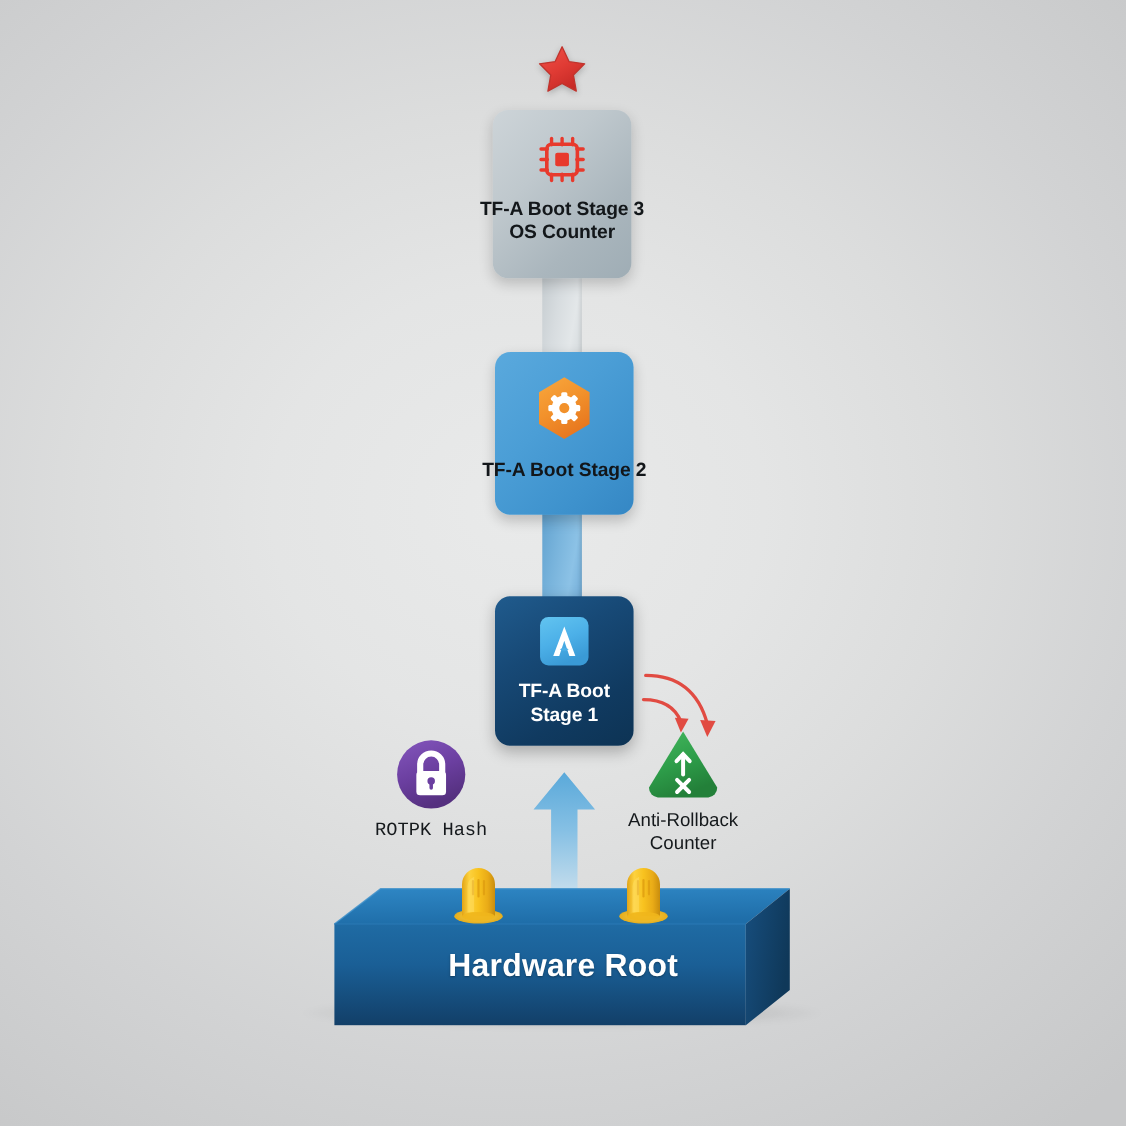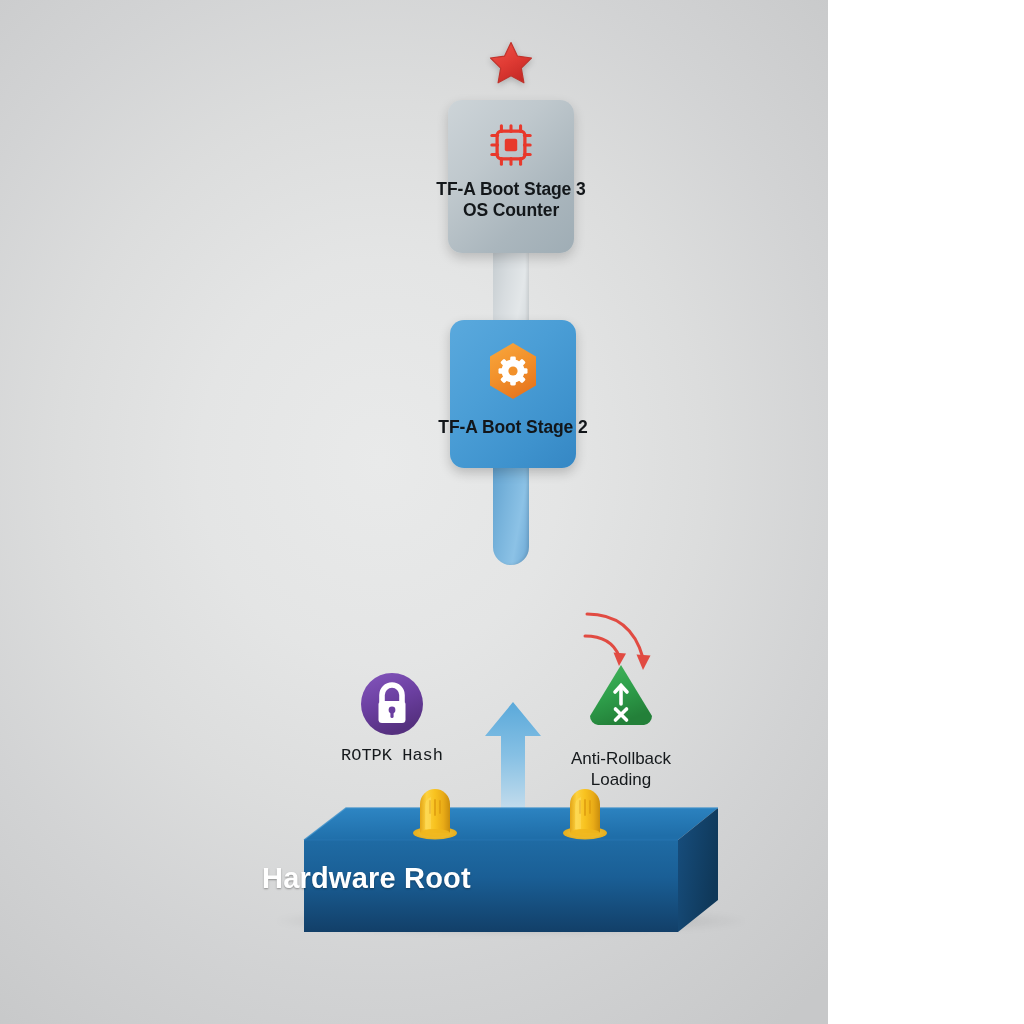--- a/index.html
+++ b/index.html
@@ -7,21 +7,21 @@
 
   html, body {
     width: 1024px;
     height: 1024px;
     overflow: hidden;
     font-family: "Liberation Sans", sans-serif;
   }
 
   #stage {
     position: relative;
-    width: 828px;
+    width: 1024px;
     height: 1024px;
     background: radial-gradient(ellipse 78% 70% at 46% 45%,
                 #e9eaea 0%, #e4e5e5 28%, #dcdddd 50%,
                 #d2d3d4 72%, #c7c8c9 100%);
     overflow: hidden;
   }
 
   
   .star {
     position: absolute;
@@ -117,21 +117,21 @@
 
   .feature-glyph { display: block; margin: 0 auto; }
 
   .feature-label {
     margin-top: 9px;
     font-size: 17px;
     line-height: 21px;
     font-weight: 500;
     color: #15191c;
   }
-  .feature-arb .feature-label { margin-top: 20px; }
+  .feature-arb .feature-label { margin-top: 7px; }
 
   
   .red-arrows {
     position: absolute;
     left: 575px; top: 600px;
     width: 105px; height: 90px;
   }
 
   
   .base {
@@ -143,21 +143,21 @@
     position: absolute;
     left: 276px; top: 908px;
     width: 470px; height: 26px;
     background: radial-gradient(ellipse at center, rgba(0,0,0,0.26) 0%, rgba(0,0,0,0.10) 45%, rgba(0,0,0,0) 72%);
     filter: blur(3px);
   }
   .base-label {
     position: absolute;
     left: 262px; top: 862px;
     width: 500px;
-    text-align: left;
+    text-align: center;
     font-size: 29px;
     font-weight: 700;
     color: #ffffff;
     letter-spacing: 0.2px;
     text-shadow: 0 1px 2px rgba(0,0,0,0.35);
     pointer-events: none;
   }
 
   .pin { position: absolute; width: 50px; height: 56px; }
   .pin-left  { left: 410px; top: 785px; }
@@ -226,20 +226,35 @@
         <rect x="14.6" y="17.6" width="5.6" height="6.5" rx="1.4" transform="rotate(-45 17.4 20.9)"></rect>
         <rect x="31.8" y="34.0" width="5.6" height="6.5" rx="1.4" transform="rotate(-45 34.6 37.2)"></rect>
         <rect x="31.8" y="17.6" width="5.6" height="6.5" rx="1.4" transform="rotate(45 34.6 20.9)"></rect>
         <rect x="14.6" y="34.0" width="5.6" height="6.5" rx="1.4" transform="rotate(45 17.4 37.2)"></rect>
       </g>
       <circle cx="26" cy="29" r="4.6" fill="#f2912b"></circle>
     </svg>
     <div class="card-label">TF-A Boot Stage 2</div>
   </div>
 
+  <div class="card card-stage1">
+    <svg class="a-badge card-icon" viewBox="0 0 48 48">
+      <defs>
+        <linearGradient id="gA" x1="0" y1="0" x2="0.4" y2="1">
+          <stop offset="0%" stop-color="#62c4f0"></stop>
+          <stop offset="55%" stop-color="#4cb0e8"></stop>
+          <stop offset="100%" stop-color="#3a9ad6"></stop>
+        </linearGradient>
+      </defs>
+      <rect x="1" y="1" width="46" height="46" rx="8" fill="url(#gA)"></rect>
+      <path d="M24 10 L34.5 38 L28.8 38 L24 23.5 L19.2 38 L13.5 38 Z" fill="#ffffff"></path>
+      <path d="M19.8 31.5 Q24 34.5 28.2 31.5 Q24 29 19.8 31.5 Z" fill="#4cb0e8"></path>
+    </svg>
+    <div class="card-label"><span>TF-A Boot</span><br><span>Stage 1</span></div>
+  </div>
 
   <svg class="up-arrow" viewBox="0 0 62 122">
     <defs>
       <linearGradient id="gUp" x1="0" y1="0" x2="0" y2="1">
         <stop offset="0%" stop-color="#5aa9da"></stop>
         <stop offset="45%" stop-color="#86c0e4"></stop>
         <stop offset="100%" stop-color="#cfe2ee"></stop>
       </linearGradient>
     </defs>
     <path d="M31 2 L59 36 L43 36 L43 120 L19 120 L19 36 L3 36 Z" fill="url(#gUp)"></path>
@@ -273,21 +288,21 @@
         </linearGradient>
       </defs>
       <path d="M35 3 L66 54 A9 9 0 0 1 58 63 L12 63 A9 9 0 0 1 4 54 Z" fill="url(#gTri)" stroke="none" stroke-linejoin="round"></path>
       <g stroke="#ffffff" stroke-width="3.6" stroke-linecap="round" fill="none">
         <line x1="35" y1="24" x2="35" y2="42"></line>
         <path d="M29 30 L35 23.5 L41 30"></path>
         <line x1="29.5" y1="47" x2="40.5" y2="58"></line>
         <line x1="40.5" y1="47" x2="29.5" y2="58"></line>
       </g>
     </svg>
-    <div class="feature-label"><span>Anti-Rollback</span><br><span>Loading</span></div>
+    <div class="feature-label"><span>Anti-Rollback</span><br><span>Counter</span></div>
   </div>
 
   <svg class="red-arrows" viewBox="0 0 105 90">
     <g fill="none" stroke="#e14b42" stroke-width="3" stroke-linecap="round">
       <path d="M12 14 Q56 14 68 58"></path>
       <path d="M10 36 Q36 36 44 56"></path>
     </g>
     <path d="M68 70 L61.5 54.5 L75.5 55.5 Z" fill="#e14b42"></path>
     <path d="M44 66 L38.5 52.5 L51 53.5 Z" fill="#e14b42"></path>
   </svg>

